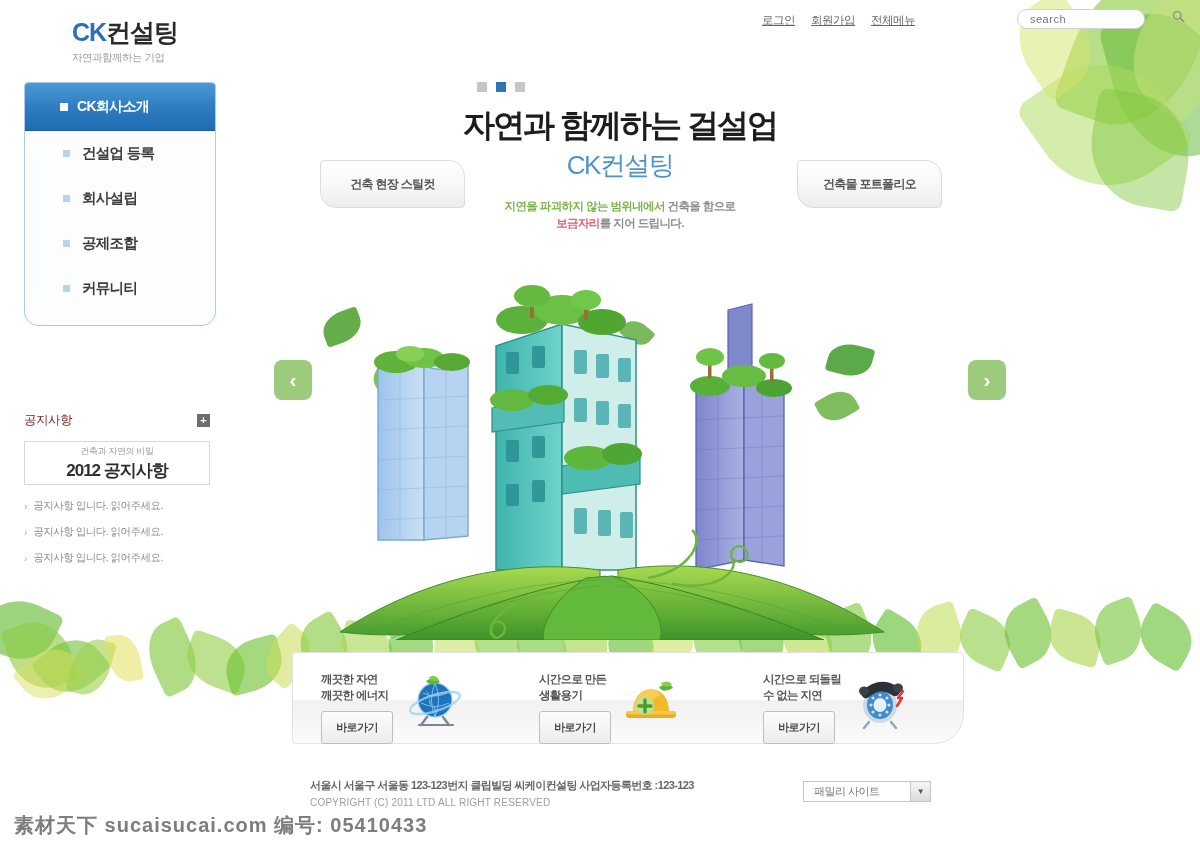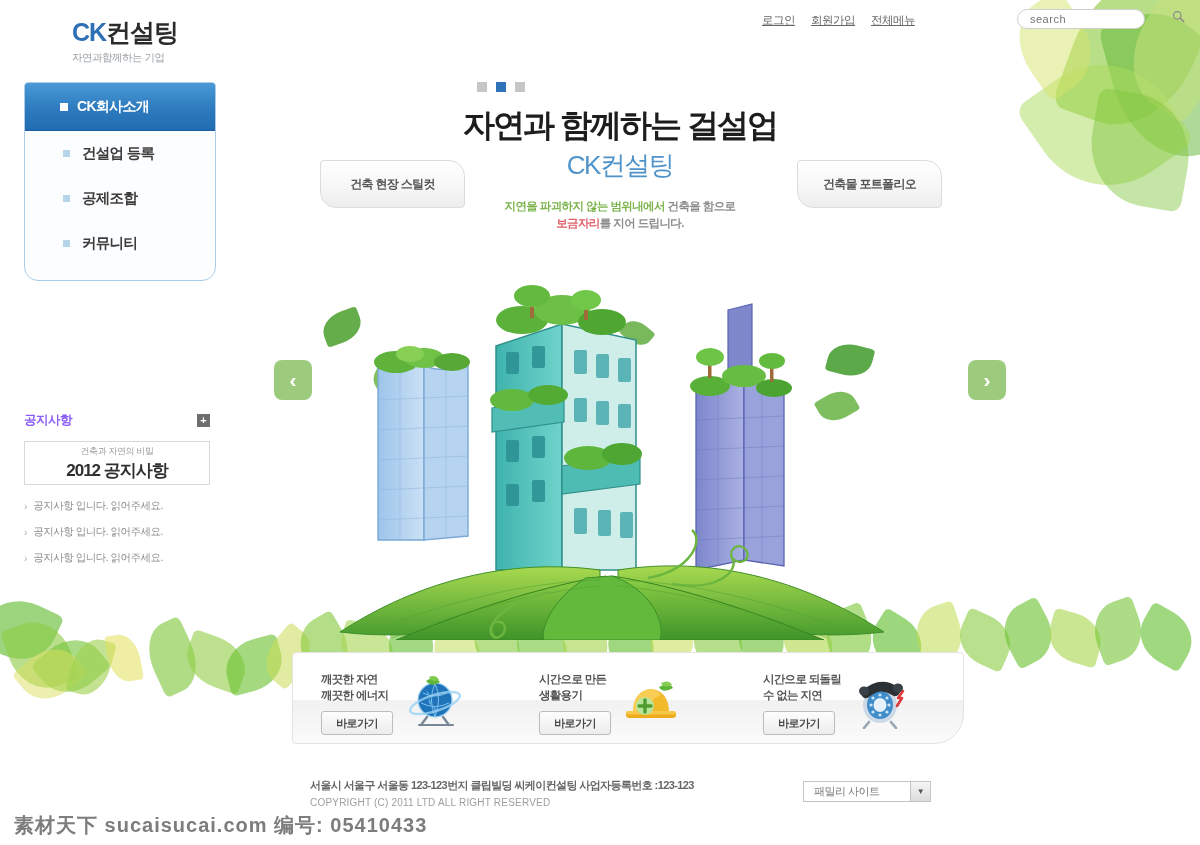--- a/index.html
+++ b/index.html
@@ -72,21 +72,21 @@
     height: 45px; display: flex; align-items: center; gap: 12px;
     padding-left: 38px; font-size: 14.5px; color: #3c3c3c;
     letter-spacing: -.7px; font-weight: bold;
   }
   .menu-item .sq { width: 7px; height: 7px; background: #b6d4ea; flex: 0 0 7px; }
   #menu-pad { height: 14px; }
 
   
   #notice { position: absolute; left: 24px; top: 412px; width: 186px; }
   #notice-head { display: flex; align-items: center; justify-content: space-between; }
-  #notice-title { font-size: 12.5px; font-weight: bold; color: #8b5cf6; letter-spacing: -.5px; }
+  #notice-title { font-size: 12.5px; font-weight: normal; color: #7f1d1d; letter-spacing: -.5px; }
   #notice-plus {
     width: 13px; height: 13px; background: #6e6e6e; color: #fff;
     font-size: 11px; line-height: 12px; text-align: center; font-weight: bold;
   }
   #notice-banner {
     margin-top: 12px; height: 44px; border: 1px solid #d8d8d8; background: #fff;
     display: flex; flex-direction: column; align-items: center; justify-content: center;
   }
   #notice-banner-sub { font-size: 9px; color: #9a9a9a; letter-spacing: -.4px; }
   #notice-banner-main { font-size: 17px; font-weight: bold; color: #2f2f2f; letter-spacing: -1px; margin-top: 1px; }
@@ -144,21 +144,21 @@
     position: absolute; left: 292px; top: 652px; width: 672px; height: 92px;
     background: linear-gradient(to bottom, #ffffff 0%, #ffffff 52%, #f1f1f1 53%, #fbfbfb 100%);
     border: 1px solid #e3e3e3; border-radius: 4px 4px 30px 4px;
   }
   .qcell { position: absolute; top: 18px; display: flex; align-items: flex-start; gap: 10px; }
   #qcell-1 { left: 28px; }
   #qcell-2 { left: 246px; }
   #qcell-3 { left: 470px; }
   .qtext { font-size: 11.5px; color: #555; line-height: 16px; letter-spacing: -.7px; font-weight: bold; }
   .qbtn {
-    margin-top: 8px; width: 72px; height: 24px;
+    margin-top: 8px; width: 72px; height: 33px;
     border: 1px solid #bdbdbd; border-radius: 3px;
     background: linear-gradient(to bottom, #fdfdfd 0%, #ececec 100%);
     font-size: 11px; color: #4a4a4a; letter-spacing: -.6px;
     display: flex; align-items: center; justify-content: center; font-weight: bold;
   }
   .qicon { width: 60px; height: 56px; flex: 0 0 60px; margin-top: 2px; }
 
   
   #footer-text { position: absolute; left: 310px; top: 778px; }
   #footer-addr { font-size: 11px; color: #666; letter-spacing: -.6px; font-weight: bold; }
@@ -269,20 +269,24 @@
         <span class="sq"></span>
         <span>CK회사소개</span>
       </div>
 
       <div class="menu-item">
         <span class="sq"></span>
         <span>건설업 등록</span>
       </div>
       <div class="menu-item">
         <span class="sq"></span>
+        <span>회사설립</span>
+      </div>
+      <div class="menu-item">
+        <span class="sq"></span>
         <span>공제조합</span>
       </div>
       <div class="menu-item">
         <span class="sq"></span>
         <span>커뮤니티</span>
       </div>
       <div id="menu-pad"></div>
     </div>
   </div>
 

